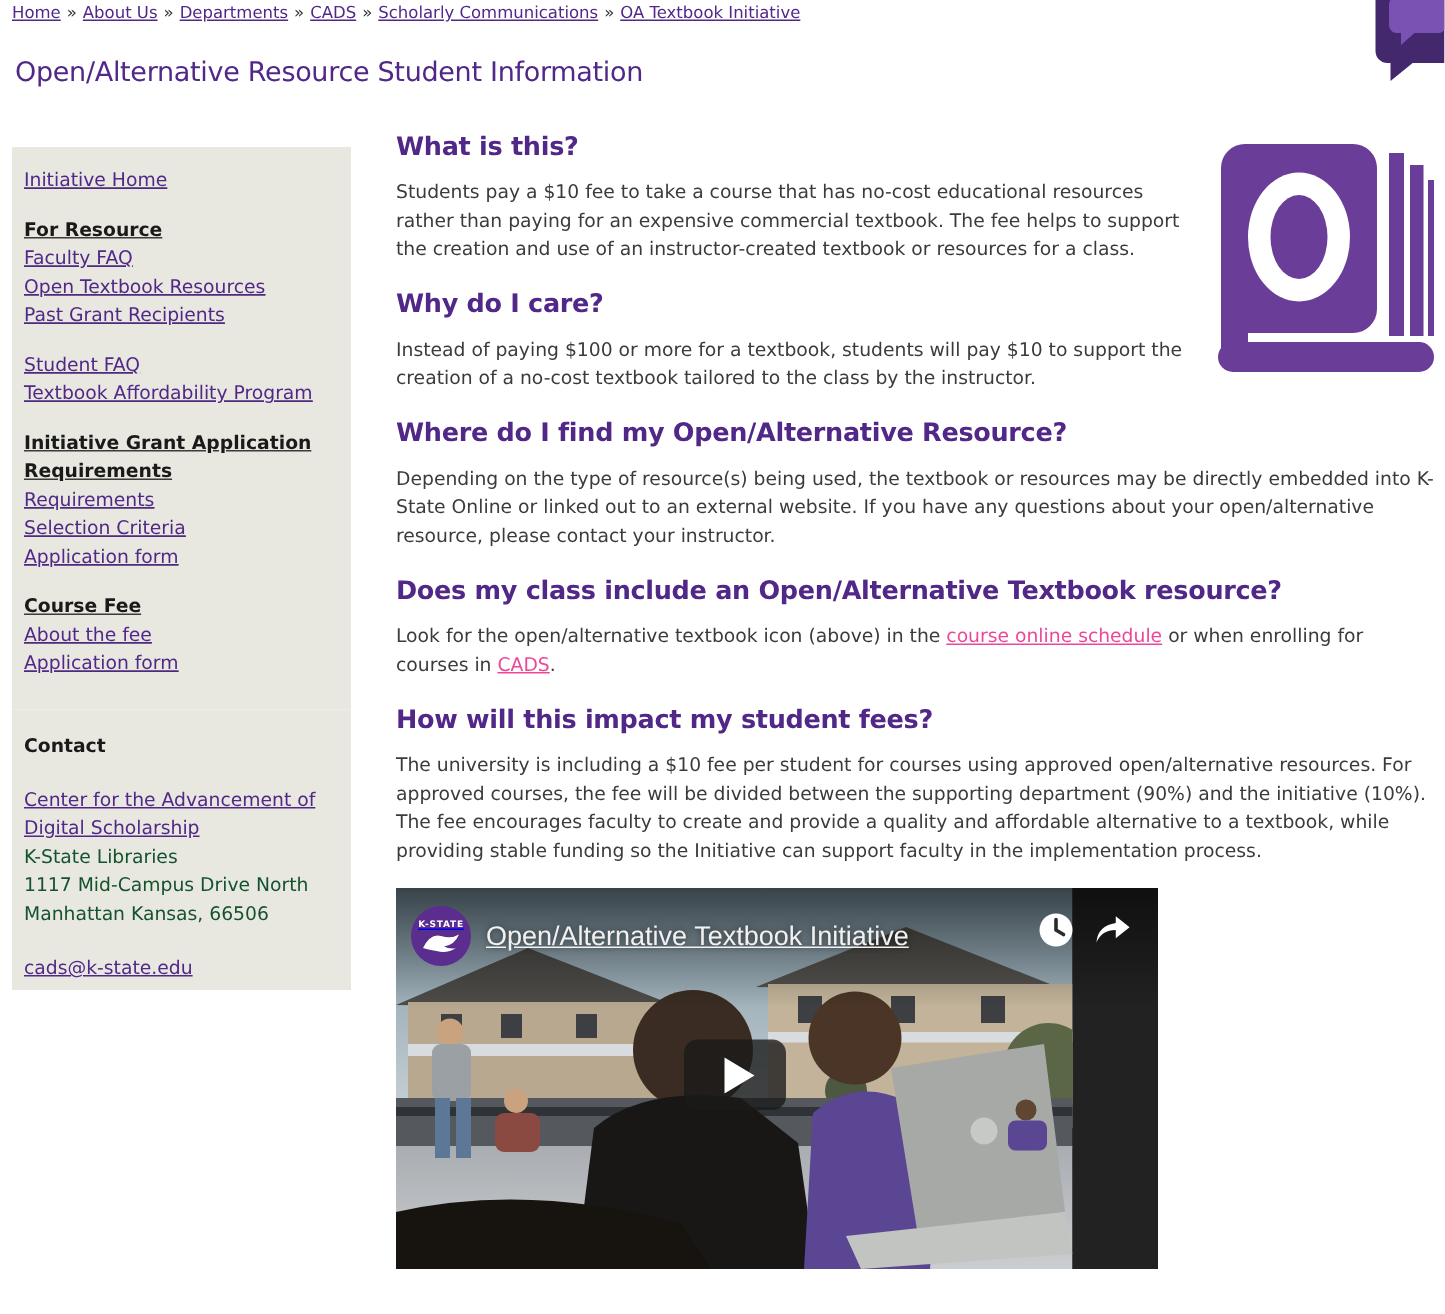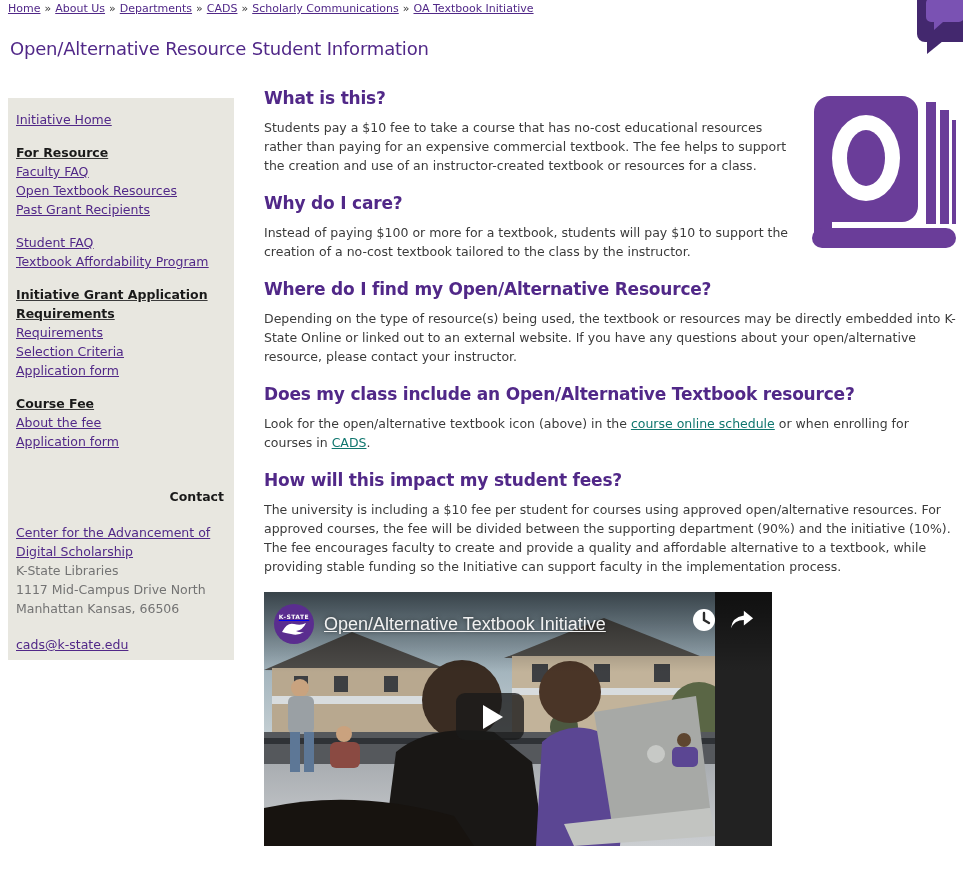--- a/index.html
+++ b/index.html
@@ -26,30 +26,30 @@
   
   .side-box { position:absolute; left:8px; width:226px; background:#e8e7e0; padding:12px 10px 14px 8px;
     font-size:12.5px; line-height:19px; }
   .side-box.nav { top:98px; height:375px;text-decoration:underline; }
   .side-box.contact { top:473px; height:187px; padding-top:14px; }
   .side-box a { color:#512888; text-decoration:underline; display:inline-block; }
   .side-group { margin-top:14px; }
   .side-group:first-child { margin-top:0; }
   .side-heading { font-weight:bold; color:#1a1a1a; }
   .side-box .row { display:block; }
-  .contact .side-heading { margin-bottom:17px;text-align:right; }
-  .contact .addr { color:#737373; }
+  .contact .side-heading { margin-bottom:17px; }
+  .contact .addr { color:#14532d; }
   .contact .email { margin-top:17px; display:block; }
 
   
   .main { position:absolute; left:264px; top:88px; width:692px; }
   .main h2 { font-size:17px; font-weight:bold; color:#512888; margin:18px 0 10px 0; letter-spacing:-0.2px; }
   .main h2:first-of-type { margin-top:0; }
   .main p { font-size:12.5px; line-height:19px; color:#3b3b3b; margin:0 0 10px 0; }
-  .main p a { color:#0f766e; text-decoration:underline;margin-top:44px; }
+  .main p a { color:#ec4899; text-decoration:underline;margin-top:44px; }
 
   
   .book-icon { float:right; width:150px; height:168px; margin:6px 0 10px 14px; }
 
   
   .video { position:relative; width:508px; height:254px; margin-top:16px; background:#222; overflow:hidden; cursor:pointer; }
   .video .thumb { position:absolute; inset:0; }
   .video .top-grad { position:absolute; top:0; left:0; right:0; height:80px;
     background:linear-gradient(rgba(0,0,0,0.55), rgba(0,0,0,0)); }
   .yt-avatar { position:absolute; top:12px; left:10px; width:40px; height:40px; border-radius:50%;

